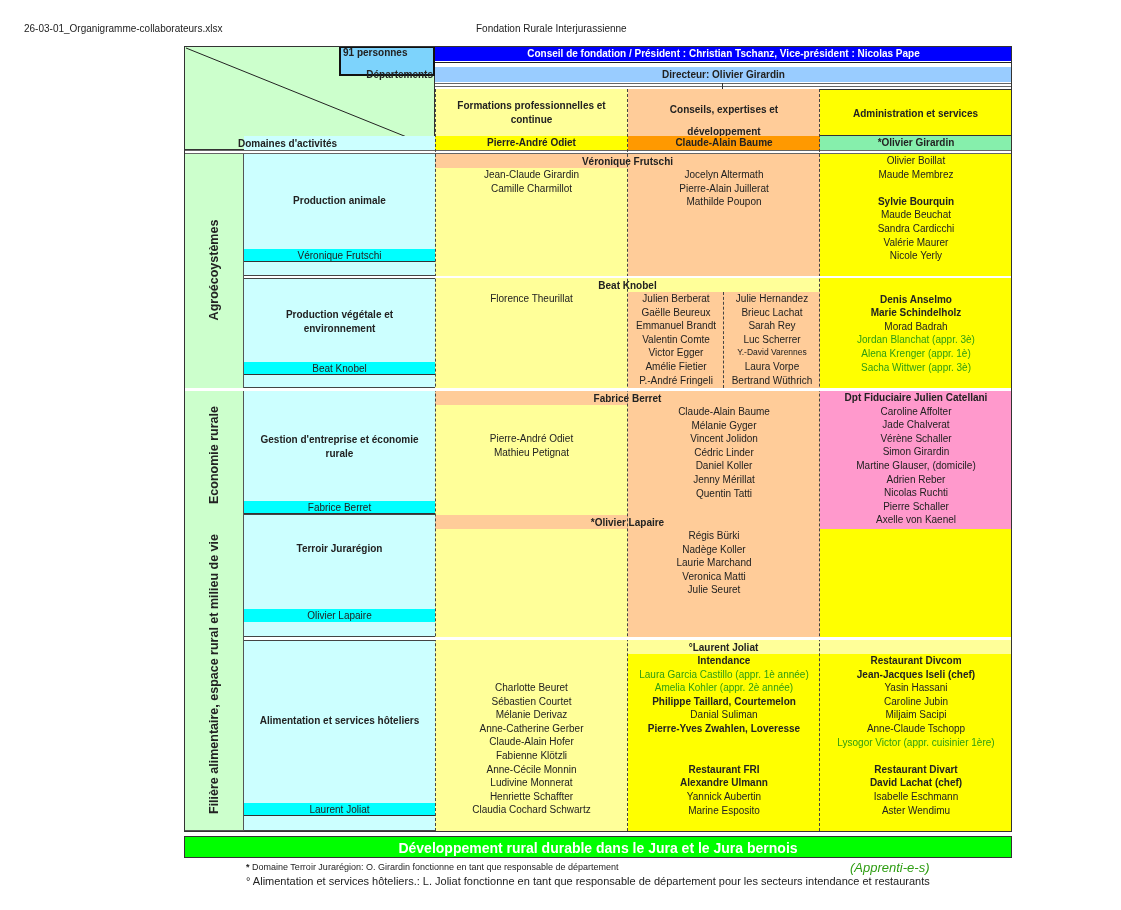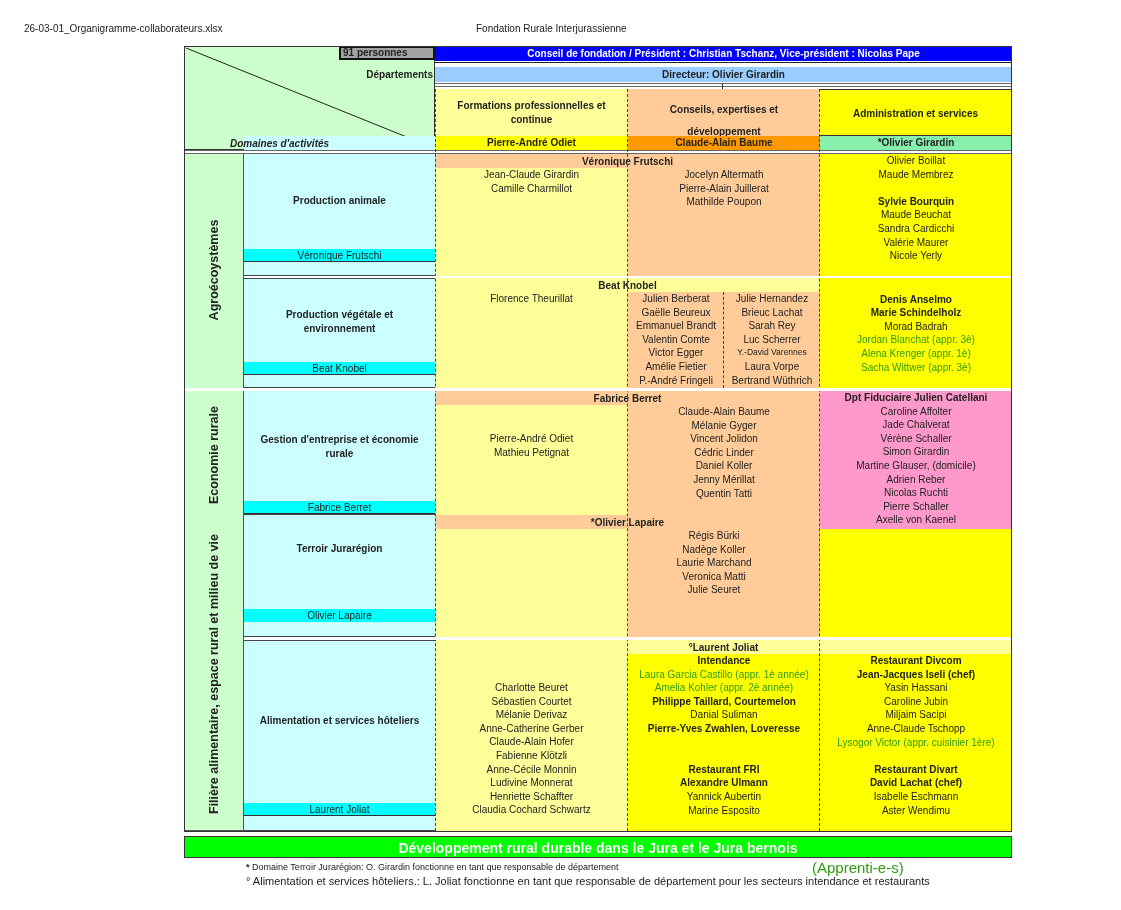--- a/index.html
+++ b/index.html
@@ -19,24 +19,24 @@
 </head>
 <body>
 
 <div class="txt" style="left:24px;top:22px;">26-03-01_Organigramme-collaborateurs.xlsx</div>
 <div class="txt" style="left:476px;top:22px;">Fondation Rurale Interjurassienne</div>
 
 <div class="cell" style="left:184px;top:46px;width:251px;height:104px;background:#ccffcc;border:1px solid #333;"></div>
 <svg class="abs" style="left:184px;top:46px;" width="251" height="104">
   <line x1="2" y1="2" x2="250" y2="102" stroke="#222" stroke-width="1"></line>
 </svg>
-<div class="txt b" style="left:339px;top:46px;width:96px;height:14px;border:2px solid #111;padding-left:2px;line-height:10px;background:#a3a3a3;">91 personnes</div>
+<div class="txt b" style="left:339px;top:46px;width:96px;height:30px;border:2px solid #111;padding-left:2px;line-height:10px;background:#7dd3fc;">91 personnes</div>
 <div class="txt b" style="left:340px;top:68px;width:93px;text-align:right;">Départements</div>
 <div class="cell" style="left:244px;top:136px;width:191px;height:14px;background:#ccffff;"></div>
-<div class="txt b" style="left:230px;top:137px;font-style:italic;">Domaines d'activités</div>
+<div class="txt b" style="left:238px;top:137px;">Domaines d'activités</div>
 
 <div class="cell b center" style="left:435px;top:46px;width:577px;height:15px;background:#0000ff;color:#fff;line-height:15px;">Conseil de fondation / Président : Christian Tschanz, Vice-président : Nicolas Pape</div>
 <div class="cell" style="left:435px;top:62px;width:577px;height:1px;border-top:1px solid #222;"></div>
 
 <div class="cell b center" style="left:435px;top:67px;width:577px;height:15px;background:#99ccff;line-height:15px;">Directeur: Olivier Girardin</div>
 <div class="cell" style="left:435px;top:83px;width:577px;height:4px;border-top:1px solid #666;border-bottom:1px solid #666;"></div>
 <div class="cell" style="left:722px;top:83px;width:1px;height:6px;background:#333;"></div>
 
 <div class="cell" style="left:435px;top:89px;width:193px;height:47px;background:#ffff99;">
   <div class="b center" style="position:absolute;left:0;right:0;top:10px;line-height:14px;padding:0 10px;white-space:normal;">Formations professionnelles et continue</div>
@@ -244,14 +244,14 @@
   <div>Isabelle Eschmann</div>
   <div>Aster Wendimu</div>
 </div>
 
 <div class="cell" style="left:184px;top:46px;width:828px;height:786px;border:1px solid #333;pointer-events:none;"></div>
 
 <div class="cell b center" style="left:184px;top:836px;width:828px;height:22px;background:#00ff00;color:#fff;font-size:14px;line-height:22px;border:1px solid #333;">Développement rural durable dans le Jura et le Jura bernois</div>
 <div class="txt" style="left:246px;top:861px;font-size:9px;">
   <span class="b">*</span><span> Domaine Terroir Jurarégion: O. Girardin fonctionne en tant que responsable de département</span>
 </div>
-<div class="txt green" style="left:812px;top:861px;font-size:15px;">(Apprenti-e-s)</div>
+<div class="txt green" style="left:850px;top:861px;font-size:13px;font-style:italic;">(Apprenti-e-s)</div>
 <div class="txt" style="left:246px;top:875px;font-size:11px;">° Alimentation et services hôteliers.: L. Joliat fonctionne en tant que responsable de département pour les secteurs intendance et restaurants</div>
 
 </body></html>

